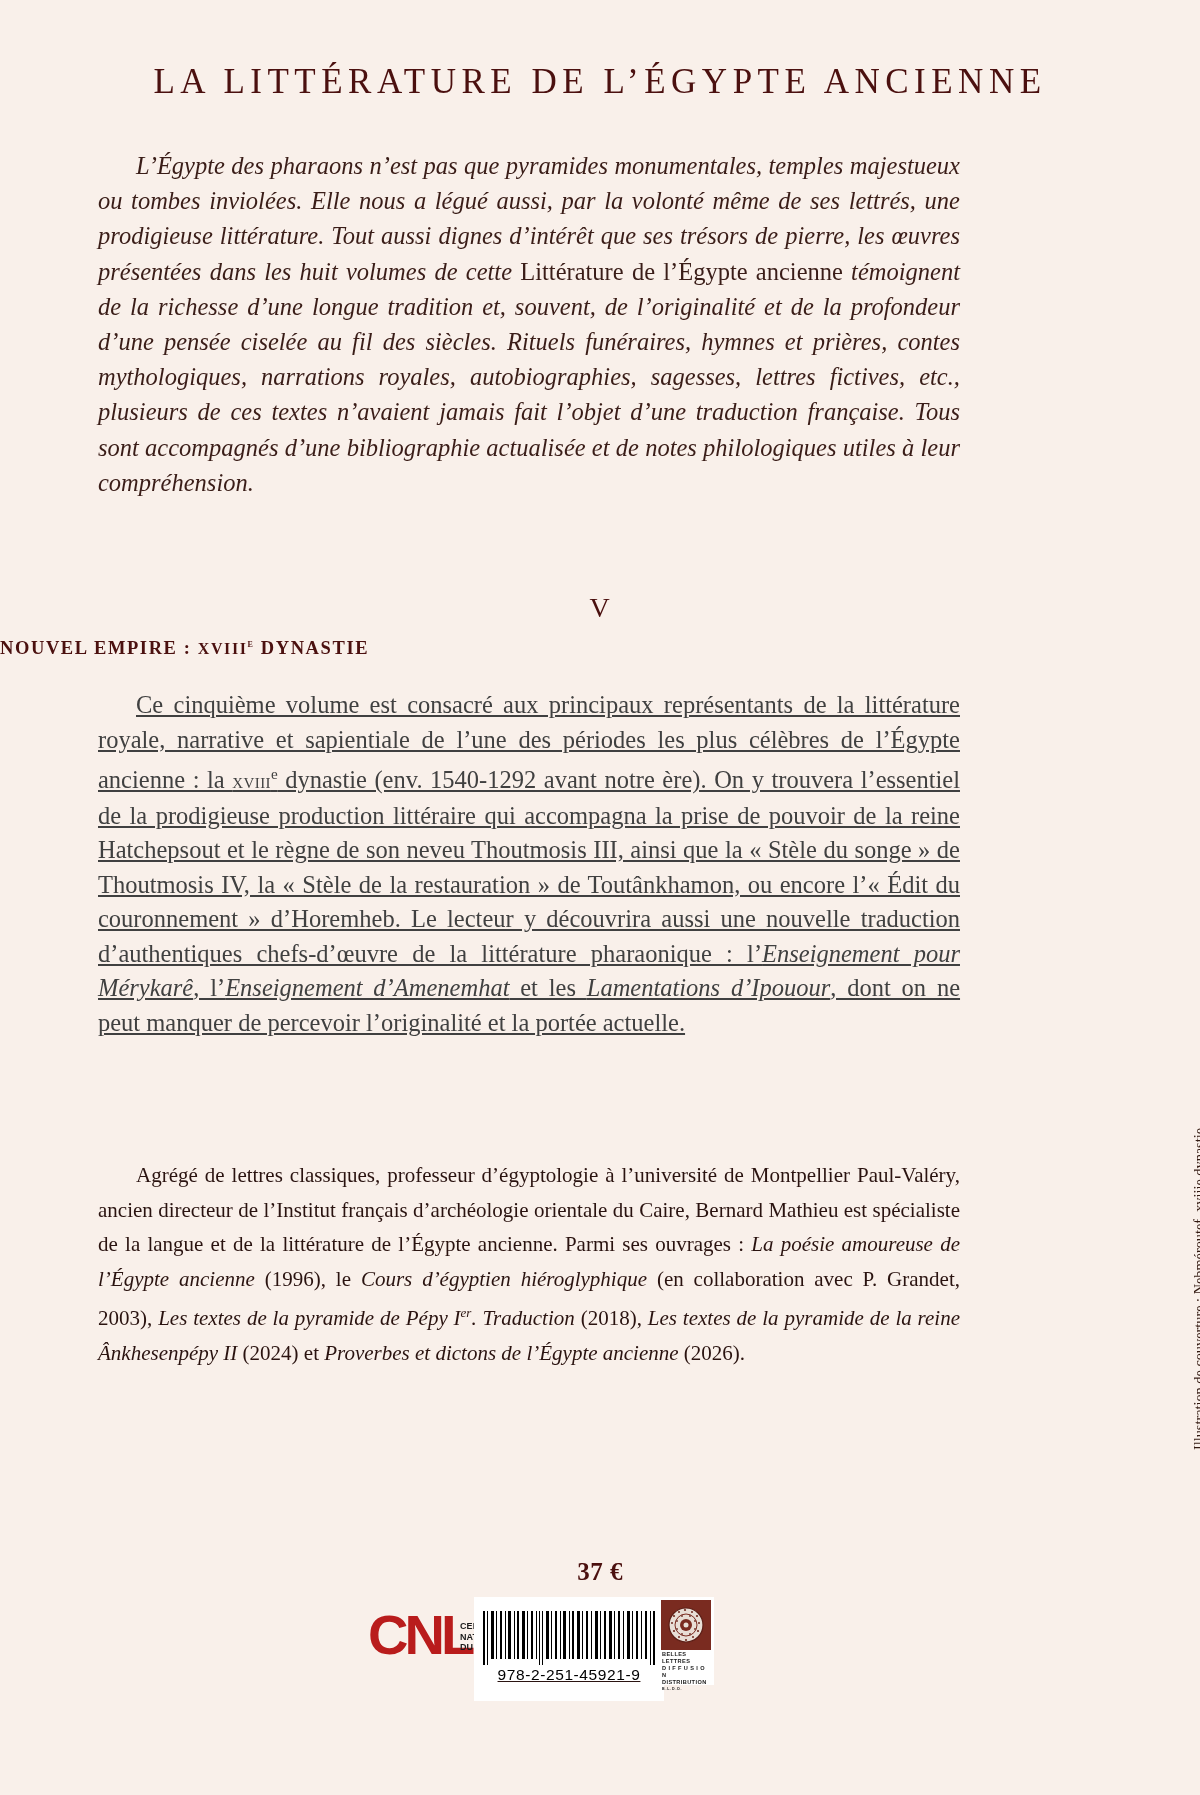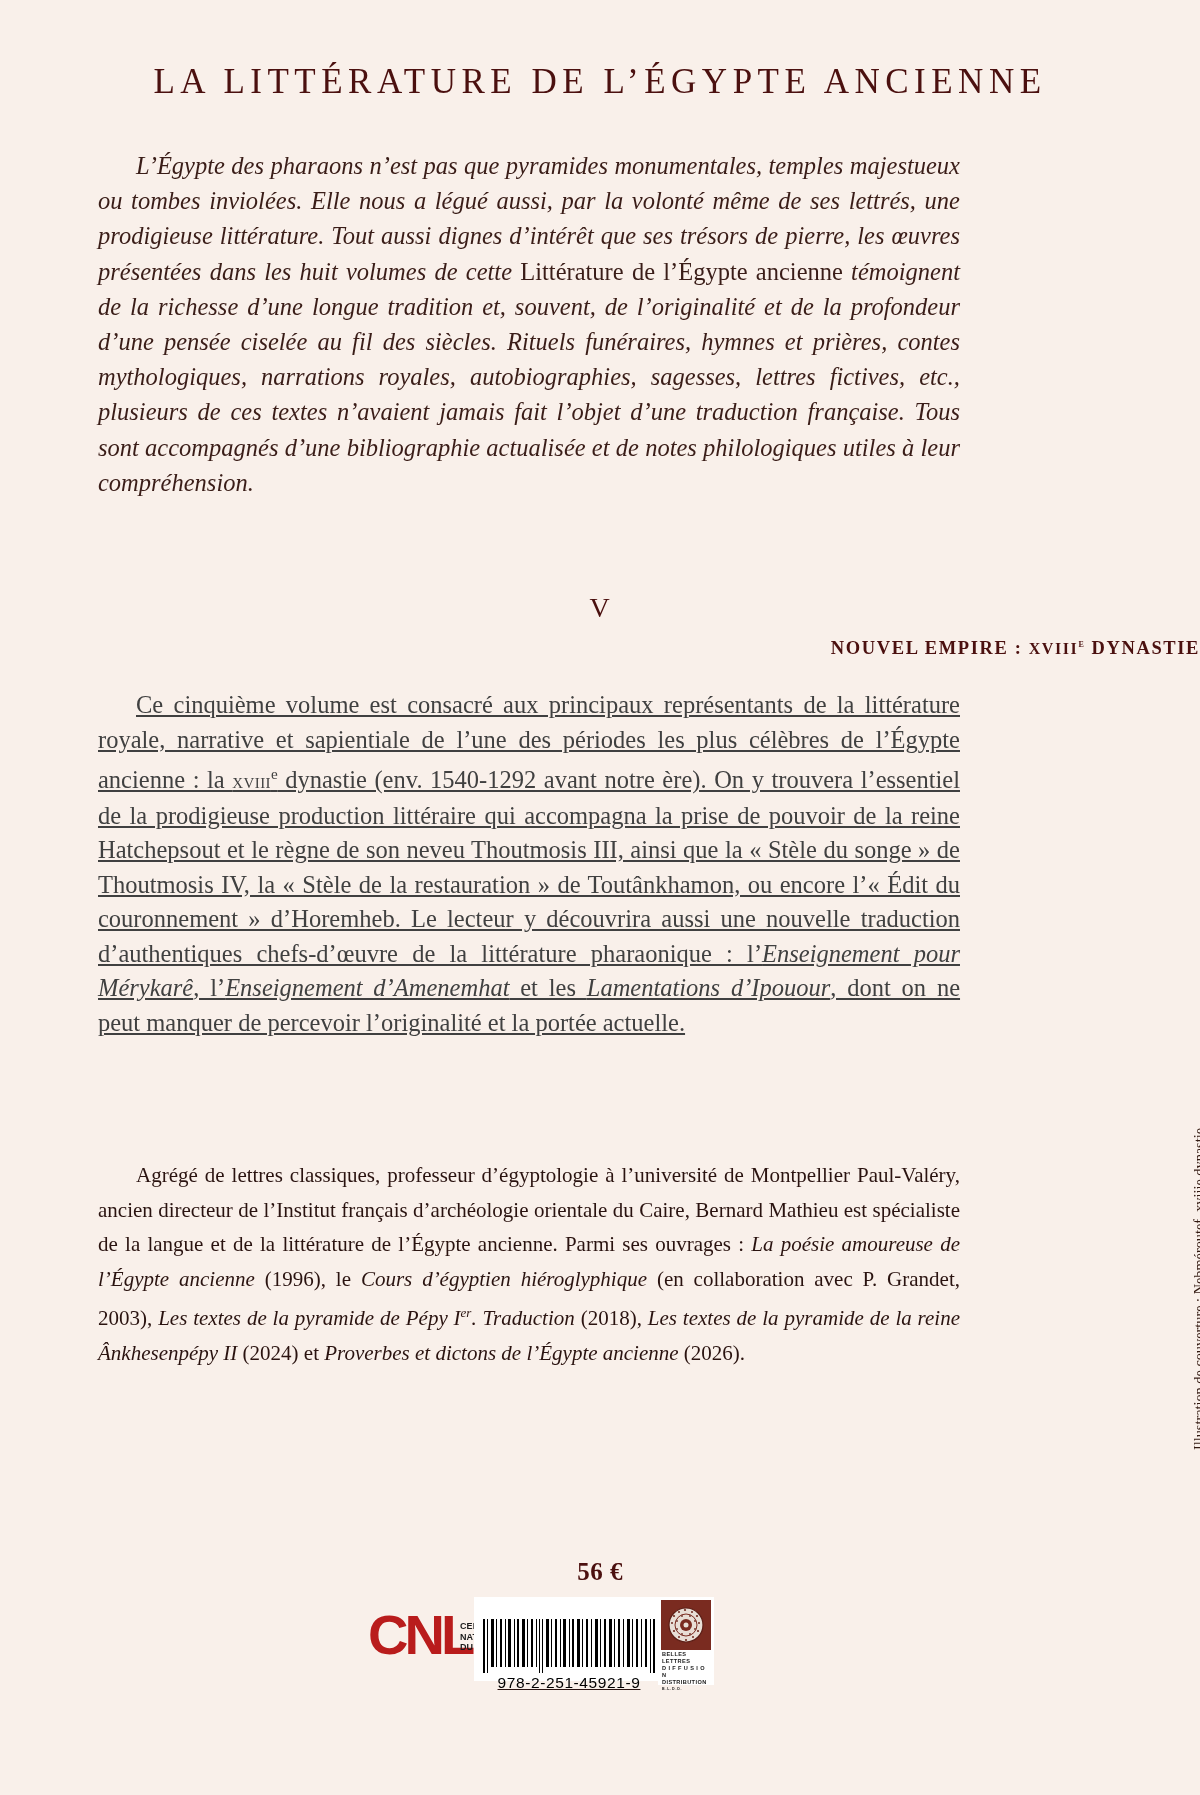--- a/index.html
+++ b/index.html
@@ -68,21 +68,21 @@
     text-align: center;
     font-size: 28px;
     color: #4b100f;
     letter-spacing: 1px;
   }
   .dynasty {
     position: absolute;
     top: 637px;
     left: 0;
     width: 1200px;
-    text-align: right;
+    text-align: left;
     font-size: 18.5px;
     font-weight: bold;
     letter-spacing: 1.6px;
     color: #4b100f;
     font-variant: small-caps;
   }
   .dynasty .sc { font-size: 16px; }
   .dynasty sup { font-size: 11px; vertical-align: super; }
 
   
@@ -177,23 +177,23 @@
     line-height: 10.5px;
     color: #1a1a1a;
     letter-spacing: 0.1px;
   }
 
   .barcode-box {
     position: absolute;
     left: 474px;
     top: 0px;
     width: 190px;
-    height: 84px;
+    height: 104px;
     background: #ffffff;
-    padding: 22px 8px 4px 8px;
+    padding: 14px 8px 4px 8px;
     box-sizing: border-box;
     text-decoration: underline;
   }
   .bars {
     height: 54px;
     width: 100%;
     display: block;
   }
   .isbn {
     text-align: center;
@@ -249,21 +249,21 @@
 
   <p class="col body2"><span>Agrégé de lettres classiques, professeur d’égyptologie à l’université de Montpellier Paul-Valéry, ancien directeur de l’Institut français d’archéologie orientale du Caire, Bernard Mathieu est spécialiste de la langue et de la littérature de l’Égypte ancienne. Parmi ses ouvrages : </span><i>La poésie amoureuse de l’Égypte ancienne</i><span> (1996), le </span><i>Cours d’égyptien hiéroglyphique</i><span> (en collaboration avec P. Grandet, 2003), </span><i>Les textes de la pyramide de Pépy I</i><i><sup>er</sup></i><i>. Traduction</i><span> (2018), </span><i>Les textes de la pyramide de la reine Ânkhesenpépy II</i><span> (2024) et </span><i>Proverbes et dictons de l’Égypte ancienne</i><span> (2026).</span></p>
 
   <div class="credit-wrap">
     <div class="credit-inner">
       <div>Illustration de couverture : Nebméroutef, xviiie dynastie,</div>
 
     </div>
   </div>
 
-  <div class="price">56 €</div>
+  <div class="price">37 €</div>
 
   <div class="bottombar">
 
     <div class="cnl">
       <div class="cnl-letters">CNL</div>
       <div class="cnl-sub">
         <div>CENTRE</div>
         <div>NATIONAL</div>
         <div>DU LIVRE</div>
       </div>

